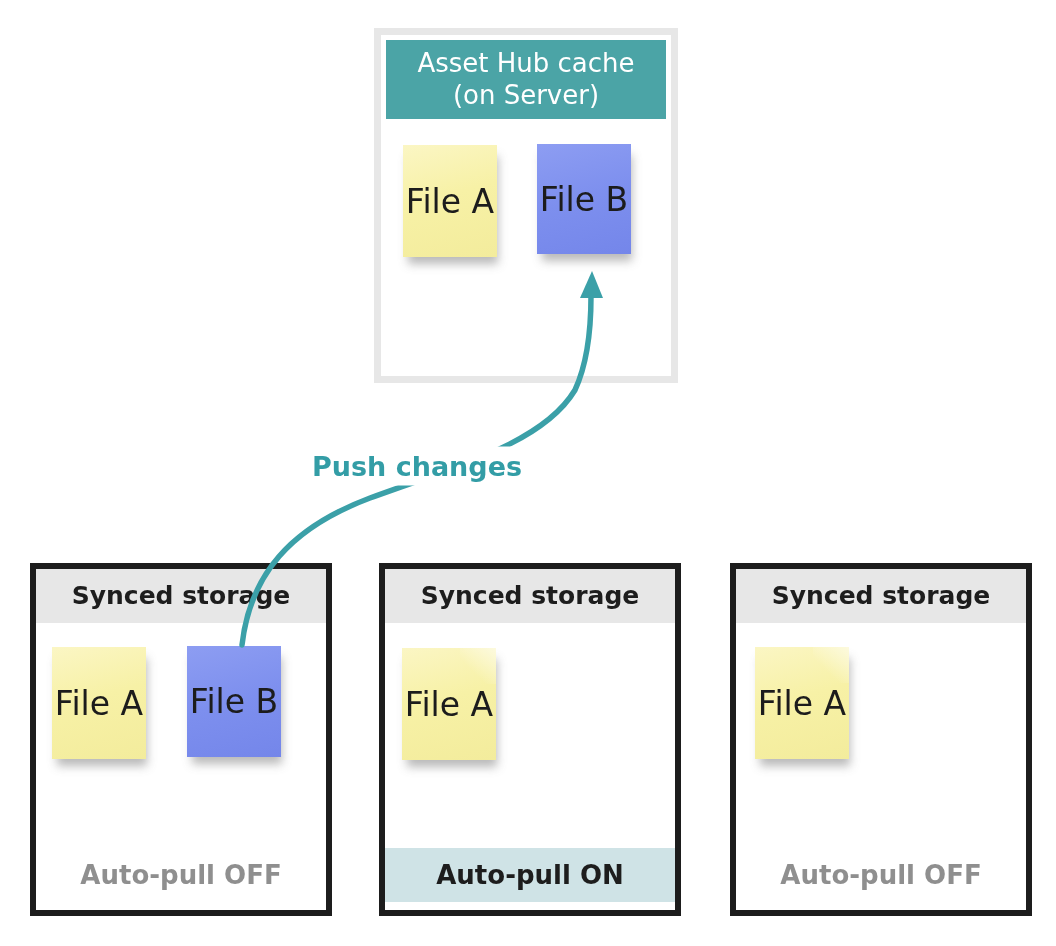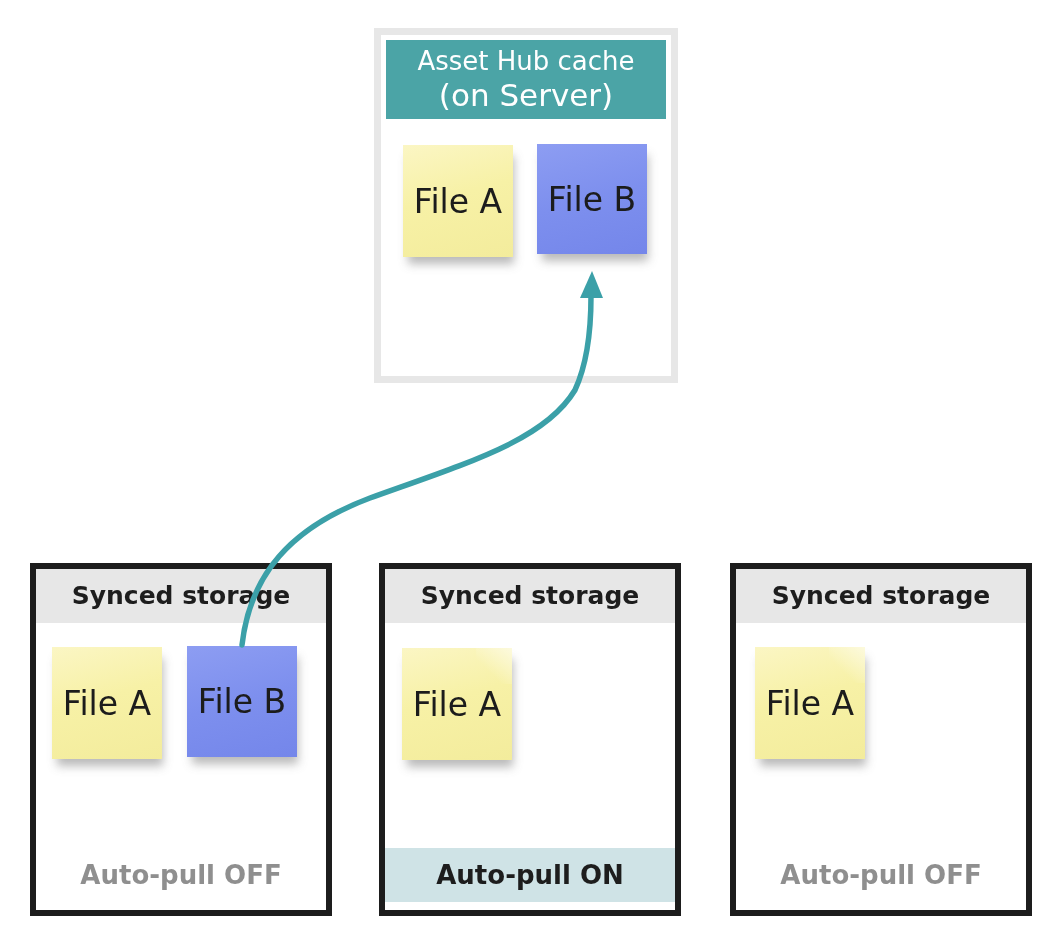--- a/index.html
+++ b/index.html
@@ -26,26 +26,26 @@
     height: 79px;
     background: #4ba4a6;
     color: #ffffff;
     display: flex;
     flex-direction: column;
     align-items: center;
     justify-content: center;
     gap: 3px;
   }
   .hub-title { font-size: 26px; font-weight: normal; line-height: 1.1; }
-  .hub-subtitle { font-size: 31px; line-height: 1.1; }
+  .hub-subtitle { font-size: 26px; line-height: 1.1; }
 
   
   .sticky {
     position: absolute;
-    width: 110px; height: 112px;
+    width: 94px; height: 112px;
     display: flex;
     align-items: center;
     justify-content: center;
     font-size: 33px;
     color: #1c1c1c;
     box-shadow: 3px 9px 9px -2px rgba(90,90,90,0.42);
   }
   .sticky.yellow {
     background: linear-gradient(165deg, #fbf6c4 0%, #f7f1a6 45%, #f3ec9c 100%);
   }
@@ -172,14 +172,15 @@
     <div class="sticky yellow folded" style="left:19px; top:78px;">
       <span>File A</span>
     </div>
     <div class="storage-footer off">Auto-pull OFF</div>
   </div>
 
   <svg class="arrow-svg" viewBox="0 0 1056 946" xmlns="http://www.w3.org/2000/svg">
     <path class="arrow-path" d="M 242 645 C 250 575, 290 528, 370 498 C 470 462, 545 440, 575 390 C 588 362, 591 330, 591 296"></path>
     <polygon class="arrow-head" points="592,271 580,298 603,298"></polygon>
   </svg>
+  <div class="arrow-label">Push changes</div>
 
 </div>
 
 </body></html>

